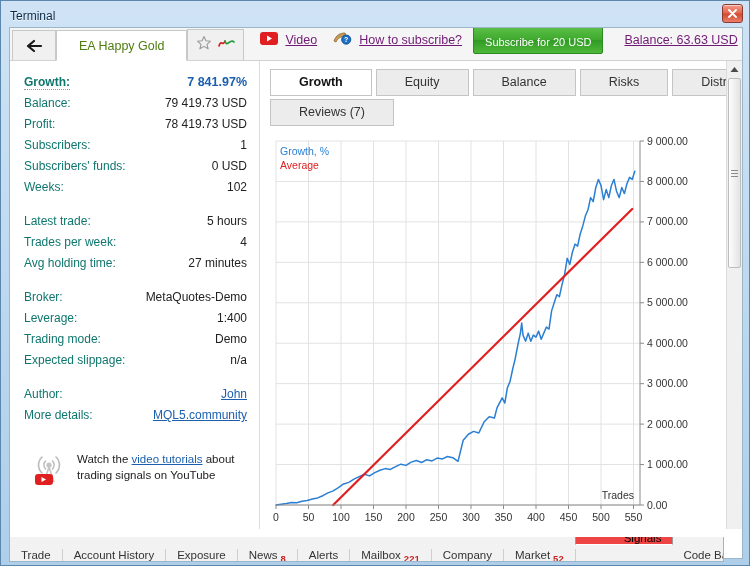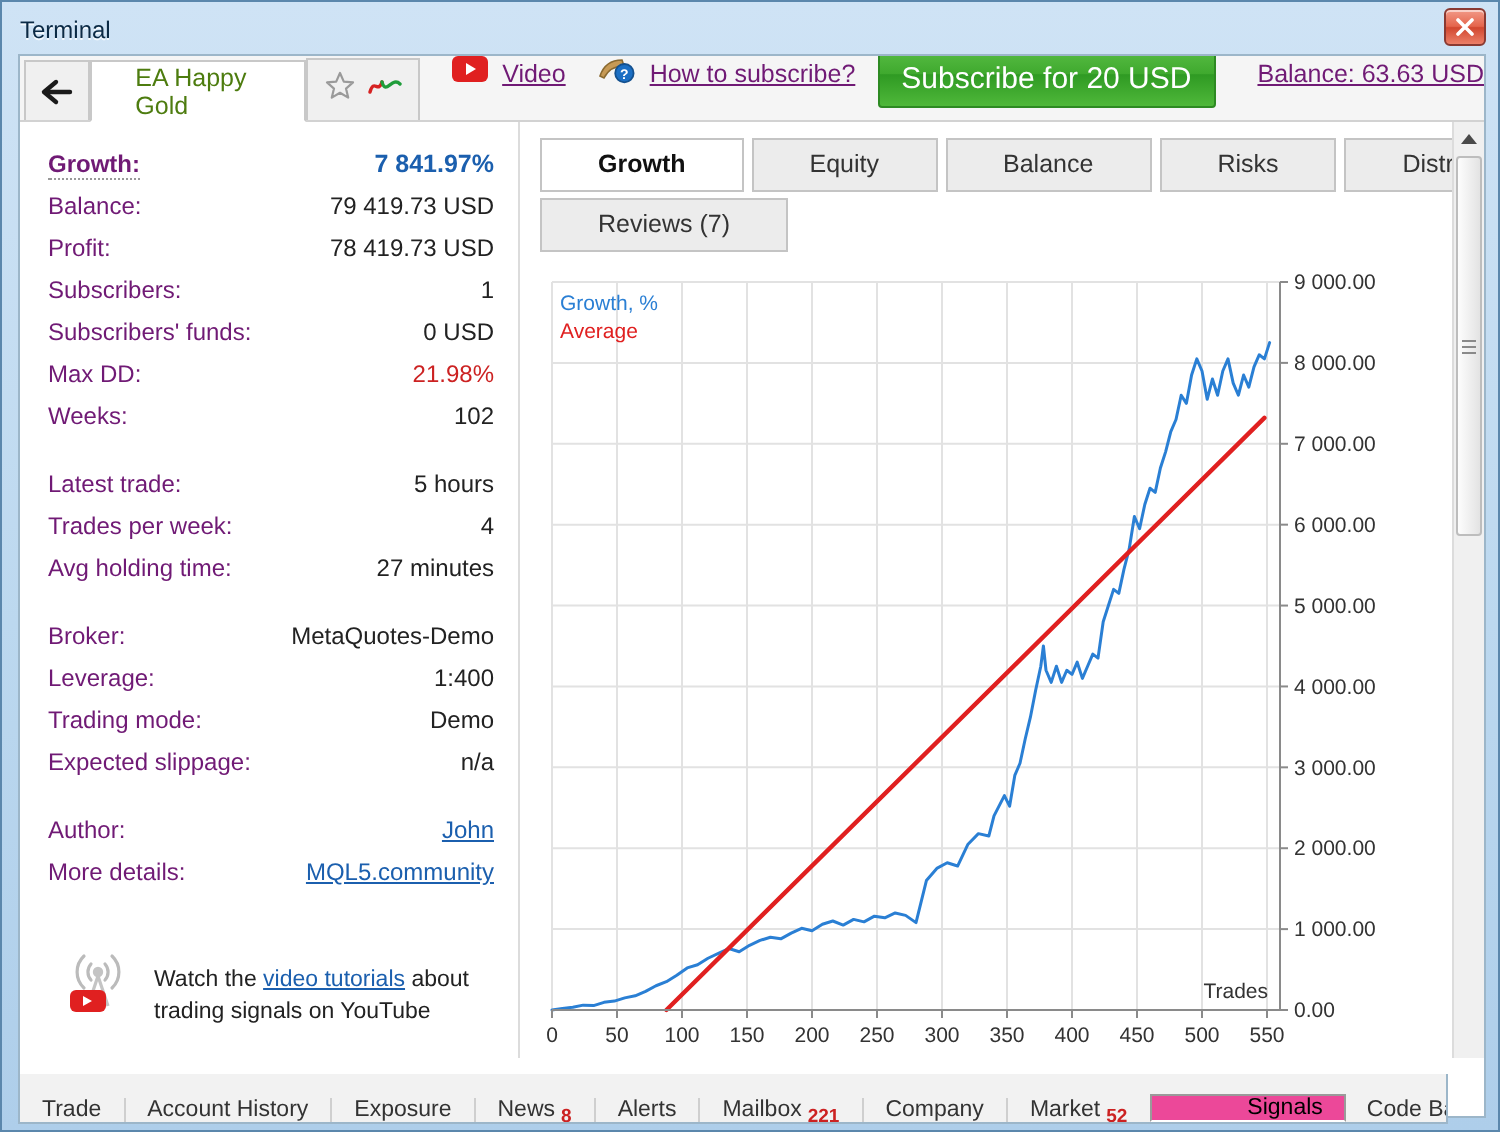--- a/index.html
+++ b/index.html
@@ -90,21 +90,21 @@
     margin-left: 16px; margin-bottom: 6px;
   }
   .tb-link {
     font-size: 12.5px; color: #701a75;
     text-decoration: underline; cursor: pointer;
     white-space: nowrap;
   }
   #subscribe-btn {
     background: linear-gradient(180deg,#5fc24a 0%, #3fa92e 50%, #2f9a23 51%, #4fb83a 100%);
     border: 1px solid #2d8a22;
-    color: #fff; font-size: 15px;
+    color: #fff; font-size: 11px;
     padding: 10px 11px 5px;
     border-radius: 2px;
     cursor: pointer;
     white-space: nowrap;
     margin-left: 4px;
   }
   #balance-link { margin-left: 14px; }
 
   
   #body-split {
@@ -119,37 +119,37 @@
     border-right: 1px solid #dcdcdc;
     padding: 14px 12px 0 14px;
     background: #fff;
     flex: 0 0 250px;
   }
   .row {
     display: flex; justify-content: space-between; align-items: baseline;
     font-size: 12px; color: #222;
     height: 21px;
   }
-  .row .k { color: #701a75; }
+  .row .k { color: #0f766e; }
   .row .v { text-align: right; white-space: nowrap; }
   .row.first .k {
     font-weight: bold;
     border-bottom: 1px dotted #999;
   }
   .row.first .v { font-weight: bold; color: #1b5fae; font-size: 12.5px; }
   .v.red  { color: #cc2222; }
   .gap { height: 13px; }
   .lnk { color: #1b5fae; text-decoration: underline; cursor: pointer; }
 
   #promo {
     margin-top: 22px;
     display: flex; align-items: flex-start; gap: 9px;
     padding-left: 6px;
   }
-  #promo .txt { font-size: 11.5px; color: #222; line-height: 16px; margin-top: 10px; }
+  #promo .txt { font-size: 11.5px; color: #222; line-height: 16px; }
 
   
   #chart-pane {
     position: relative;
     flex: 1;
     background: #fff;
     padding: 8px 0 0 10px;
   }
   #tabrow1, #tabrow2 { display: flex; gap: 4px; }
   #tabrow2 { margin-top: 3px; }
@@ -218,25 +218,25 @@
     border-right: 1px solid #cfcfcf;
     cursor: pointer;
     white-space: nowrap;
     gap: 3px;
   }
   .btab .badge {
     color: #cc2222; font-size: 9.5px; font-weight: bold;
     position: relative; top: 3px;
   }
   .btab.active {
-    background: #ec4899;
+    background: #ef4444;
     border: 1px solid #9a9a9a;
     border-bottom-color: #fff;
     color: #000;
-    margin: 0 -1px;
+    margin: 16px -1px;
     padding-left: 48px;
   }
 </style>
 </head>
 <body>
 
 <div id="window">
 
   <div id="titlebar">
     <span class="title">Terminal</span>
@@ -314,24 +314,20 @@
               <span class="k">Profit:</span>
               <span class="v"><span class="blue">78 419.73</span> USD</span>
             </div>
             <div class="row">
               <span class="k">Subscribers:</span>
               <span class="v">1</span>
             </div>
             <div class="row">
               <span class="k">Subscribers' funds:</span>
               <span class="v">0 USD</span>
-            </div>
-            <div class="row">
-              <span class="k">Max DD:</span>
-              <span class="v red">21.98%</span>
             </div>
             <div class="row">
               <span class="k">Weeks:</span>
               <span class="v">102</span>
             </div>
             <div class="gap"></div>
             <div class="row">
               <span class="k">Latest trade:</span>
               <span class="v">5 hours</span>
             </div>

